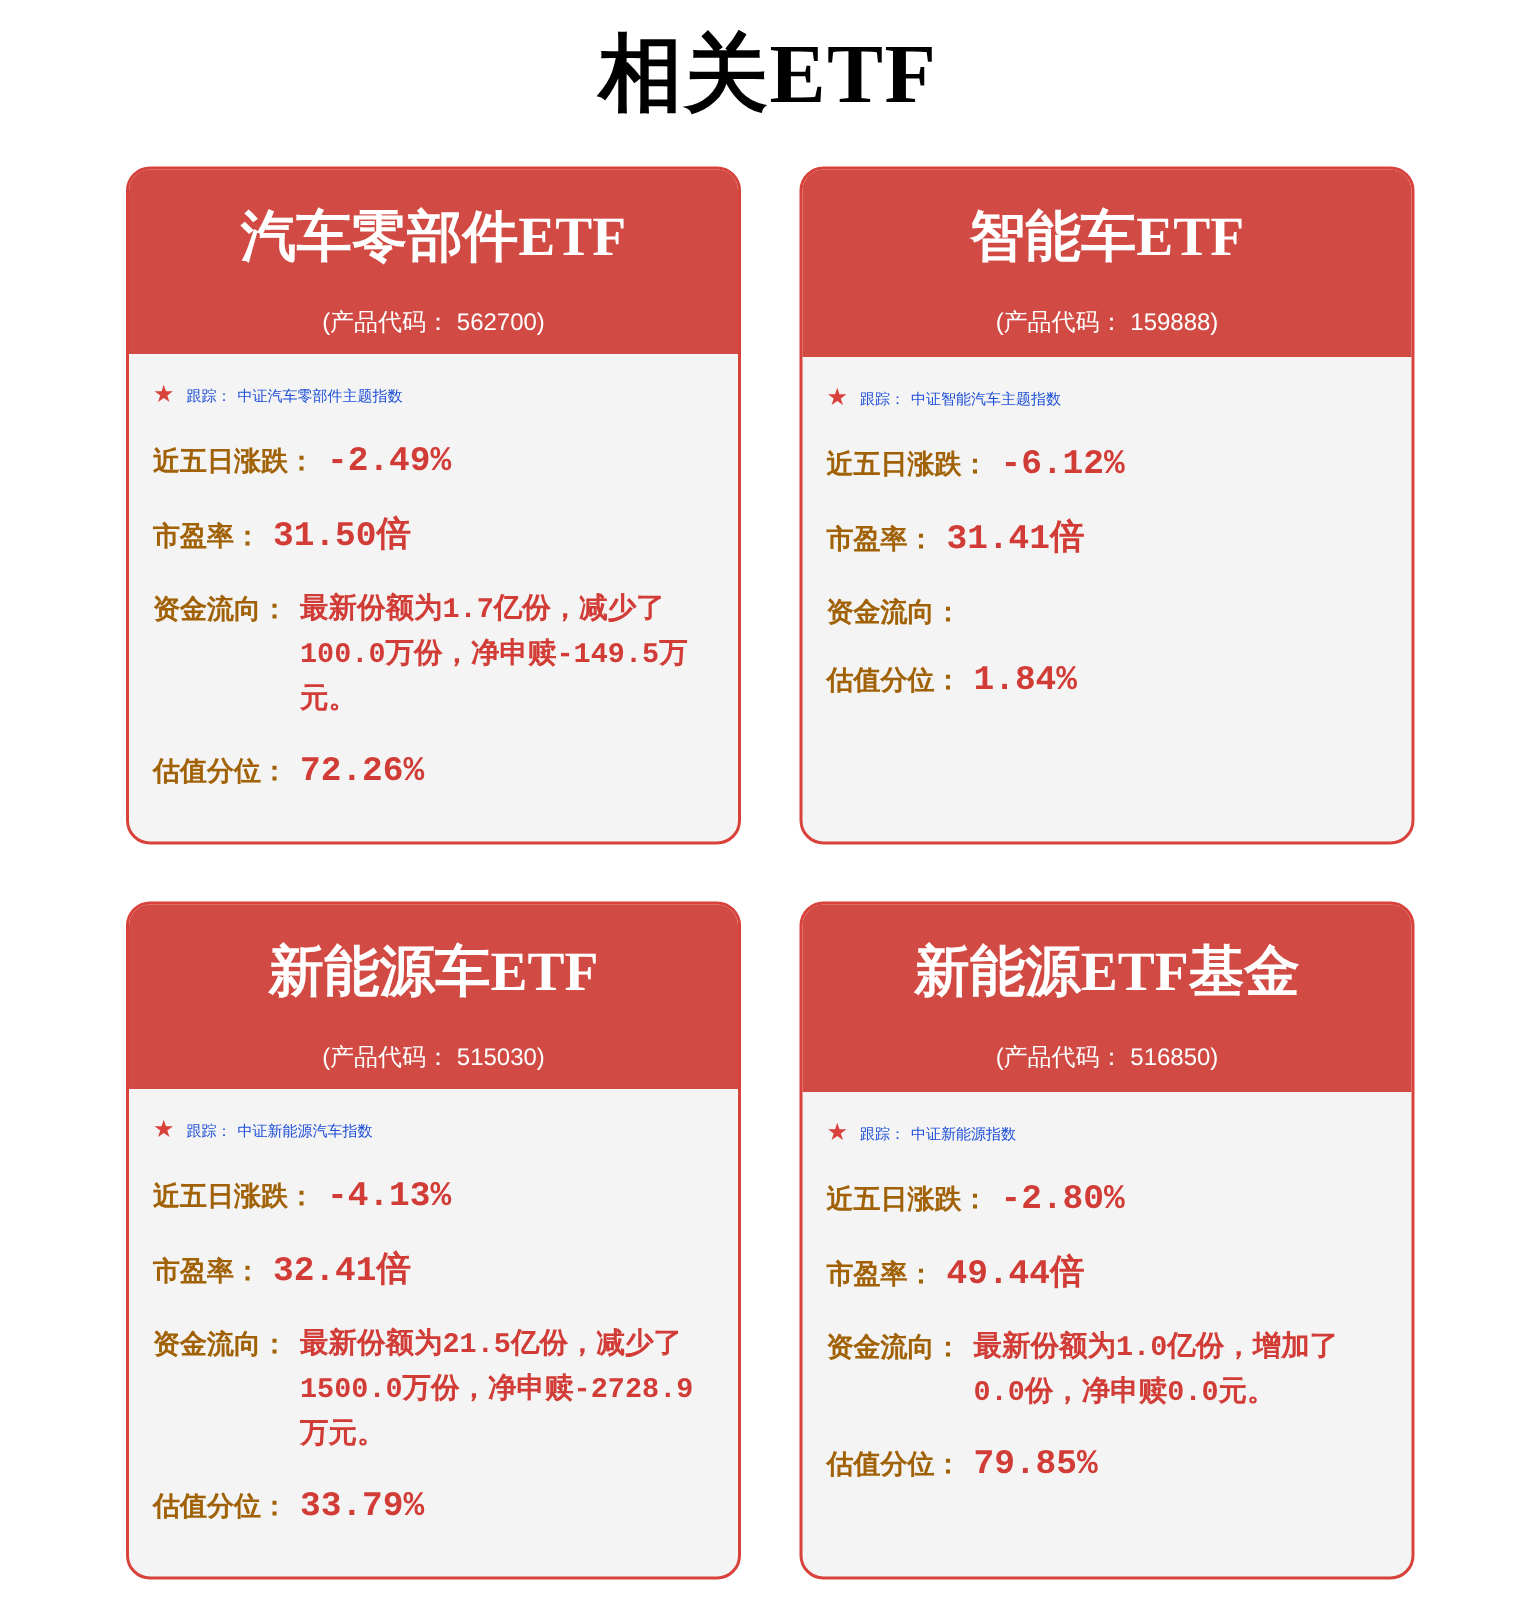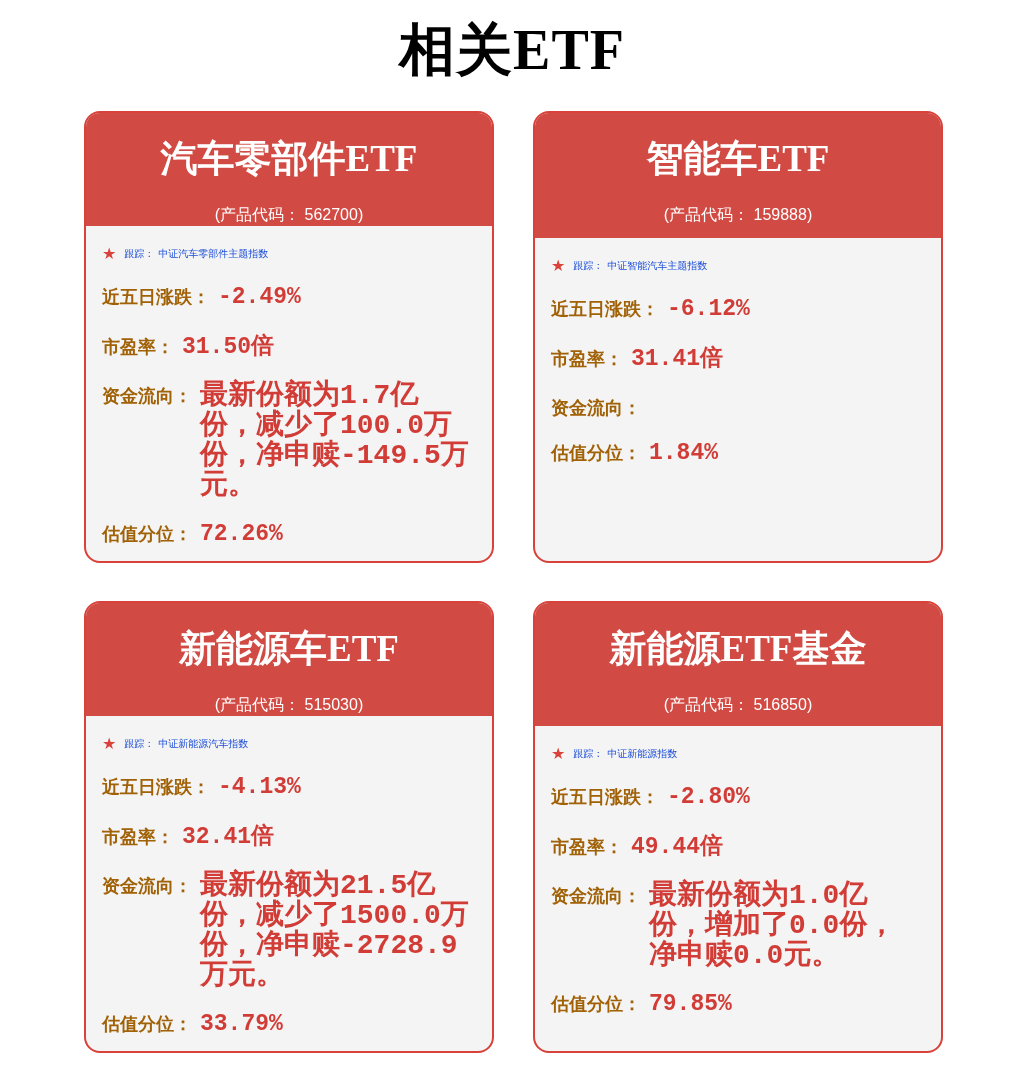--- a/index.html
+++ b/index.html
@@ -94,21 +94,21 @@
   .field-value {
     color: #d23c36;
     font-size: 23px;
     font-weight: 700;
     font-family: Liberation Mono, monospace;
     margin-left: 8px;
   }
   .flow-row { align-items: flex-start; }
   .flow-row .field-label { padding-top: 3px; }
   .flow-row .field-value {
-    font-size: 28px;
+    font-size: 19px;
     line-height: 30px;
     flex: 1;
   }
 </style>
 </head>
 <body>
 
 <div class="page">
   <h1 class="page-title">相关ETF</h1>
 

